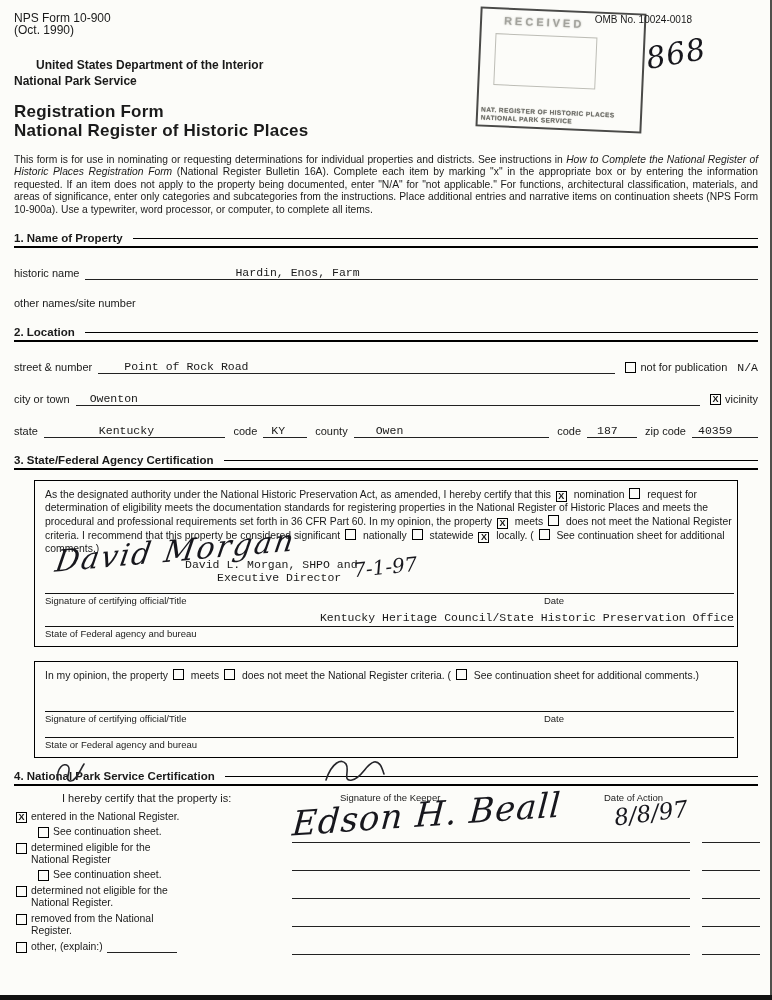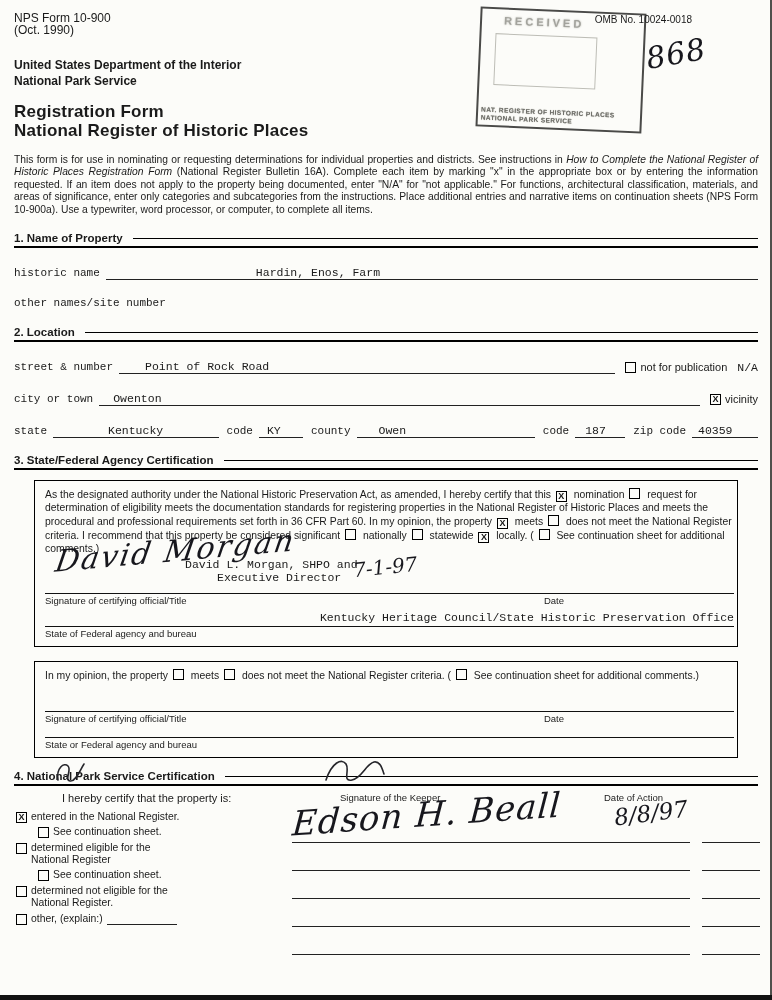--- a/index.html
+++ b/index.html
@@ -7,21 +7,21 @@
     position:relative;width:772px;height:1000px;margin:0 auto;
     background:#fcfcf9;color:#1a1a1a;overflow:hidden;
     font-family:"Liberation Sans",sans-serif;
   }
   .content{position:relative;padding:12px 14px 0 14px;}
   .hand{font-family:"DejaVu Serif",serif;font-style:italic;color:#17171d;}
 
   
   .form-no{font-size:12px;line-height:12px;}
   .omb{position:absolute;top:14px;right:80px;font-size:10px;}
-  .dept{font-weight:bold;font-size:12px;margin-top:22px;}
+  .dept{font-weight:bold;font-size:12px;margin-top:22px;margin-left:22px;}
   .agency{font-weight:bold;font-size:12px;margin-top:2px;}
   .doc-title{font-weight:bold;font-size:17px;line-height:19px;margin-top:14px;letter-spacing:0.2px;}
   .intro{font-size:10.3px;line-height:12.4px;margin-top:14px;text-align:justify;}
   .intro .it{font-style:italic;}
 
   
   .stamp{position:absolute;left:478px;top:10px;width:162px;height:116px;
     border:2px solid #4a4a48;transform:rotate(2.5deg);}
   .stamp-received{position:absolute;left:22px;top:5px;font-size:11px;font-weight:bold;
     letter-spacing:3px;color:#a3a39d;text-shadow:0 0 2px #b9b9b2;}
@@ -30,21 +30,21 @@
     font-size:6.5px;line-height:8px;font-weight:bold;letter-spacing:0.4px;text-shadow:0 0 1px #9a9a94;}
   .page-num{position:absolute;left:646px;top:36px;font-size:30px;transform:rotate(-10deg);letter-spacing:1px;}
 
   
   .sec-head{display:flex;align-items:flex-end;border-bottom:2px solid #000;padding-bottom:2px;margin-top:16px;}
   .sec-title{font-weight:bold;font-size:11.5px;white-space:nowrap;padding-right:10px;}
   .sec-rule{flex:1;height:1px;background:#000;margin-bottom:5px;}
 
   
   .frow{display:flex;align-items:flex-end;font-size:11px;margin-top:17px;}
-  .flabel{white-space:nowrap;padding-right:6px;line-height:13px;font-family:Liberation Mono, monospace;}
+  .flabel{white-space:nowrap;padding-right:6px;line-height:13px;}
   .fline{flex:1;border-bottom:1px solid #222;min-height:14px;display:flex;align-items:flex-end;}
   .typed{font-family:"Liberation Mono","DejaVu Sans Mono",monospace;font-size:11.5px;line-height:13px;white-space:nowrap;}
   .tail{display:flex;align-items:center;padding-left:8px;white-space:nowrap;line-height:13px;}
 
   
   .cb{display:inline-block;flex:0 0 auto;width:9px;height:9px;border:1px solid #000;
     font-family:"Liberation Sans",sans-serif;font-weight:bold;font-size:9px;line-height:9px;
     text-align:center;vertical-align:-1px;margin:0 4px 0 2px;color:#111;overflow:visible;font-style:normal;}
 
   
@@ -280,20 +280,24 @@
         <div class="opt sub">
           <span class="cb"></span>
           <span class="olab">See continuation sheet.</span>
         </div>
 
         <div class="opt">
           <span class="cb"></span>
           <span class="olab" style="max-width:150px">determined not eligible for the National Register.</span>
         </div>
 
+        <div class="opt">
+          <span class="cb"></span>
+          <span class="olab" style="max-width:130px">removed from the National Register.</span>
+        </div>
 
         <div class="opt">
           <span class="cb"></span>
           <span class="olab">other, (explain:)</span>
           <span class="mini-line"></span>
         </div>
       </div>
 
       <div style="position:absolute;left:278px;top:0;width:398px;height:100%">
         <span class="keeper-label">Signature of the Keeper</span>

